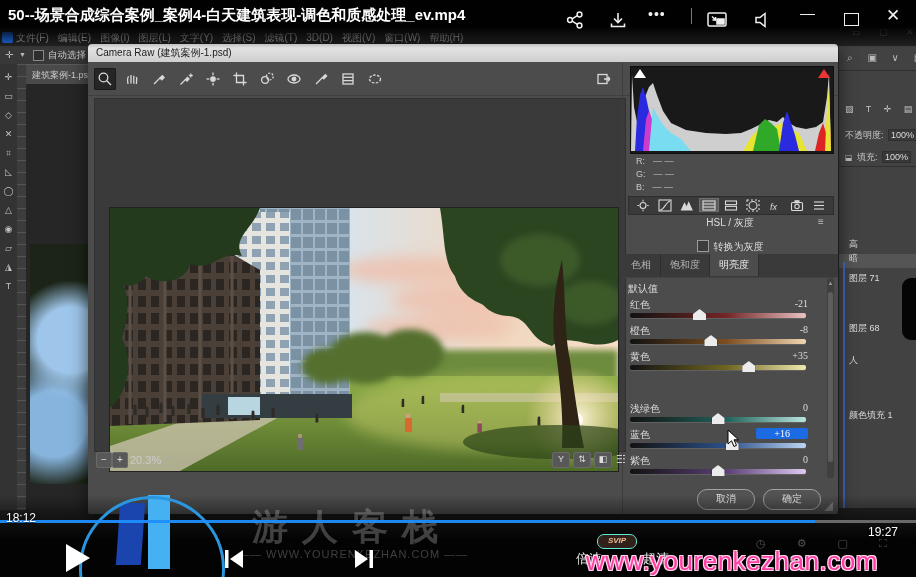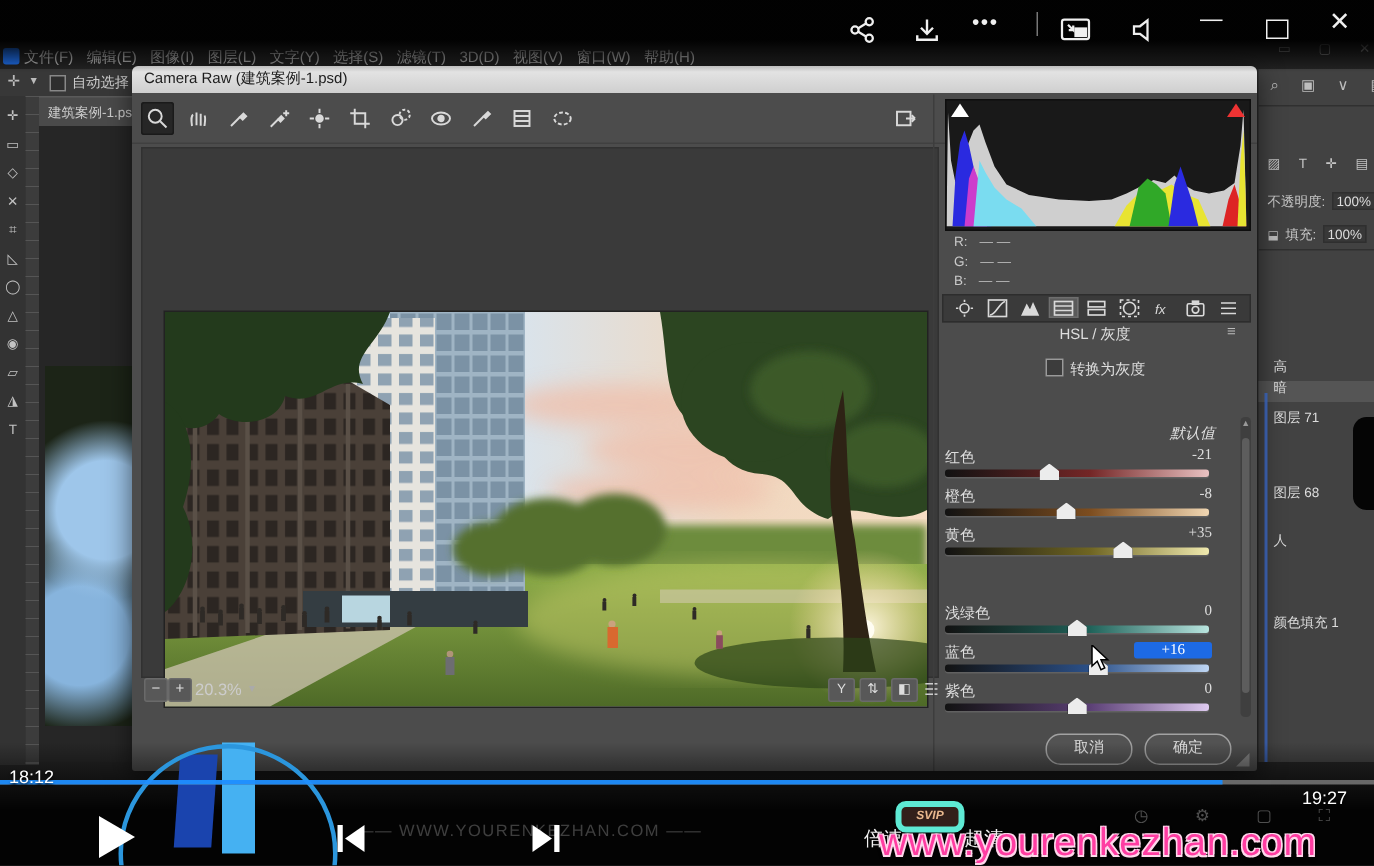--- a/index.html
+++ b/index.html
@@ -69,21 +69,21 @@
   #cr-panel-title{left:540px;top:172px;width:204px;text-align:center;font-size:10px;color:#ddd;}
   #cr-panel-menu{left:730px;top:172px;font-size:10px;color:#bbb;}
   #cr-gray-row{left:540px;top:192px;width:204px;text-align:center;}
   #cr-gray-check{display:inline-block;width:10px;height:10px;border:1px solid #9a9a9a;background:#3c3c3c;
       vertical-align:-2px;margin-right:5px;}
   #cr-gray-label{font-size:10px;color:#ddd;}
   #cr-tabs{left:534px;top:210px;width:216px;height:23px;background:#3a3a3a;border-bottom:1px solid #424242;}
   .cr-tab{float:left;height:22px;line-height:22px;padding:0 9px;font-size:10px;color:#b5b5b5;
       border-right:1px solid #2e2e2e;background:#3a3a3a;}
   .cr-tab.active{background:#4c4c4c;color:#eee;}
-  #cr-default{left:540px;top:238px;width:182px;text-align:right;font-size:10px;color:#ddd;font-style:italic;}
+  #cr-default{left:540px;top:238px;width:182px;text-align:left;font-size:10px;color:#ddd;}
   #cr-sliders{left:540px;top:254px;width:182px;height:182px;}
   .sl-row{position:absolute;left:0;width:182px;height:26px;font-family:Liberation Serif, serif;}
   .sl-label{position:absolute;left:2px;top:0;font-size:10px;color:#ddd;}
   .sl-value{position:absolute;right:2px;top:0;font-size:10px;color:#ddd;}
   .sl-value.hl{color:#fff;padding:0 18px;border-radius:2px;}
   .sl-track{position:absolute;left:2px;top:15px;width:176px;height:5px;border-radius:2px;
       box-shadow:0 1px 0 rgba(255,255,255,.12);}
   .track-red{background:linear-gradient(90deg,#121212,#74262 6 55%,#e9c2c2);}
   .track-red{background:linear-gradient(90deg,#121212,#742626 55%,#e9c2c2);}
   .track-orange{background:linear-gradient(90deg,#121212,#7d4d1f 55%,#f0d6b2);}
@@ -107,21 +107,21 @@
   #vp-title{left:8px;top:6px;font-size:15px;font-weight:bold;color:#fff;}
   .vt-icon{position:absolute;top:10px;color:#efefef;}
   #vp-bottom{left:0;top:495px;width:916px;height:82px;
       background:linear-gradient(rgba(0,0,0,0),rgba(0,0,0,.92) 55%);}
   #vp-progress{left:0;top:520px;width:916px;height:3px;background:#6e6e6e;opacity:.95;}
   #vp-progress-fill{position:absolute;left:0;top:0;height:3px;background:#1f8fff;}
   #vp-time-cur{left:6px;top:511px;font-size:12px;color:#fff;text-shadow:0 1px 2px #000;}
   #vp-time-total{left:868px;top:525px;font-size:12px;color:#fff;text-shadow:0 1px 2px #000;}
   #vp-speed{left:576px;top:550px;font-size:13px;color:#f2f2f2;}
   #vp-quality{left:643px;top:550px;font-size:13px;color:#f2f2f2;}
-  #vp-svip{left:597px;top:534px;width:38px;height:13px;border:4px solid #5eead4;border-radius:7px;
+  #vp-svip{left:597px;top:534px;width:38px;height:13px;border:1px solid #5eead4;border-radius:7px;
       background:#32201a;color:#eab98e;font-size:8px;font-weight:bold;font-style:italic;
       text-align:center;line-height:12px;}
   #vp-faint-icons{left:756px;top:537px;color:#ddd;opacity:.35;font-size:11px;letter-spacing:14px;}
   #wm-pink{left:586px;top:546px;font-size:26px;font-weight:normal;color:#ff3da2;letter-spacing:0.5px;
       text-shadow:-1px -1px 0 #ffd7ec,1px -1px 0 #ffd7ec,-1px 1px 0 #ffd7ec,1px 1px 0 #ffd7ec,0 2px 3px rgba(0,0,0,.5);}
   #wm-brand{left:252px;top:503px;font-size:36px;font-weight:bold;color:#bbb;opacity:.32;letter-spacing:14px;}
   #wm-brand-url{left:238px;top:548px;font-size:11px;color:#bbb;opacity:.32;letter-spacing:1px;}
   #vp-logo-circle{left:79px;top:496px;width:140px;height:140px;border:3px solid #2b96dd;border-radius:50%;}
   #vp-logo-bar1{left:118px;top:503px;width:25px;height:62px;background:#1a44ae;transform:skewX(-4deg);}
   #vp-logo-bar2{left:148px;top:495px;width:22px;height:74px;background:#45b1f2;}
@@ -522,20 +522,25 @@
             <line x1="2" y1="10" x2="12" y2="10"></line>
           </svg></div>
       </div>
     <div class="abs t" id="cr-panel-title">HSL / 灰度</div>
     <div class="abs t" id="cr-panel-menu">≡</div>
 
     <div class="abs t" id="cr-gray-row">
       <span id="cr-gray-check"></span><span id="cr-gray-label">转换为灰度</span>
     </div>
 
+    <div class="abs" id="cr-tabs">
+        <div class="cr-tab">色相</div>
+        <div class="cr-tab">饱和度</div>
+        <div class="cr-tab active">明亮度</div>
+      </div>
     <div class="abs t" id="cr-default">默认值</div>
     <div class="abs" id="cr-sliders">
         <div class="sl-row" style="top: 0px;">
           <span class="sl-label t">红色</span>
           <span class="sl-value t">-21</span>
           <div class="sl-track track-red">
             <div class="sl-thumb" style="left: calc(39.5% - 6.5px);"></div>
           </div>
         </div>
         <div class="sl-row" style="top: 26px;">
@@ -583,20 +588,21 @@
     <div class="cr-btn t" style="left:609px;">取消</div>
     <div class="cr-btn t" style="left:675px;">确定</div>
     <div class="abs" id="cr-grip"></div>
   </div>
 
   <svg class="abs" id="cursor" width="14" height="18" viewBox="0 0 14 18">
     <polygon points="1,0 1,14 4.5,10.8 7,16.5 9.5,15.3 7,9.8 11.5,9.8" fill="#fff" stroke="#000" stroke-width="1"></polygon>
   </svg>
 
   <div class="abs" id="vp-topbar"></div>
+  <div class="abs t" id="vp-title">50--场景合成综合案例_案例4-白天建筑表现-调色和质感处理_ev.mp4</div>
 
   <svg class="vt-icon abs" style="left:565px;" width="20" height="20" viewBox="0 0 20 20" fill="none" stroke="#efefef" stroke-width="1.5">
     <circle cx="5" cy="10" r="2.4"></circle>
       <circle cx="14.5" cy="4.5" r="2.4"></circle>
       <circle cx="14.5" cy="15.5" r="2.4"></circle>
     <line x1="7.2" y1="8.8" x2="12.3" y2="5.7"></line>
       <line x1="7.2" y1="11.2" x2="12.3" y2="14.3"></line>
   </svg>
   <svg class="vt-icon abs" style="left:608px;" width="20" height="20" viewBox="0 0 20 20" fill="none" stroke="#efefef" stroke-width="1.6">
     <line x1="10" y1="3" x2="10" y2="12"></line>
@@ -612,20 +618,21 @@
   </svg>
   <svg class="vt-icon abs" style="left:752px;" width="22" height="20" viewBox="0 0 22 20" fill="none" stroke="#efefef" stroke-width="1.5">
     <polygon points="4,7.5 8,7.5 13,3.5 13,16.5 8,12.5 4,12.5"></polygon>
   </svg>
   <div class="vt-icon abs t" style="left:800px;top:4px;font-size:15px;">—</div>
   <div class="vt-icon abs" style="left:844px;top:13px;width:13px;height:11px;border:1.6px solid #efefef;"></div>
   <div class="vt-icon abs t" style="left:886px;top:5px;font-size:17px;">✕</div>
 
   <div class="abs" id="vp-bottom"></div>
 
+  <div class="abs t" id="wm-brand">游人客栈</div>
   <div class="abs t" id="wm-brand-url">—— WWW.YOURENKEZHAN.COM ——</div>
   <div class="abs" id="vp-logo-bar1"></div>
   <div class="abs" id="vp-logo-bar2"></div>
   <div class="abs" id="vp-logo-circle"></div>
 
   <div class="abs" id="vp-progress">
     <div id="vp-progress-fill" style="width: 89%;"></div>
   </div>
   <div class="abs t" id="vp-time-cur">18:12</div>
   <div class="abs t" id="vp-time-total">19:27</div>

